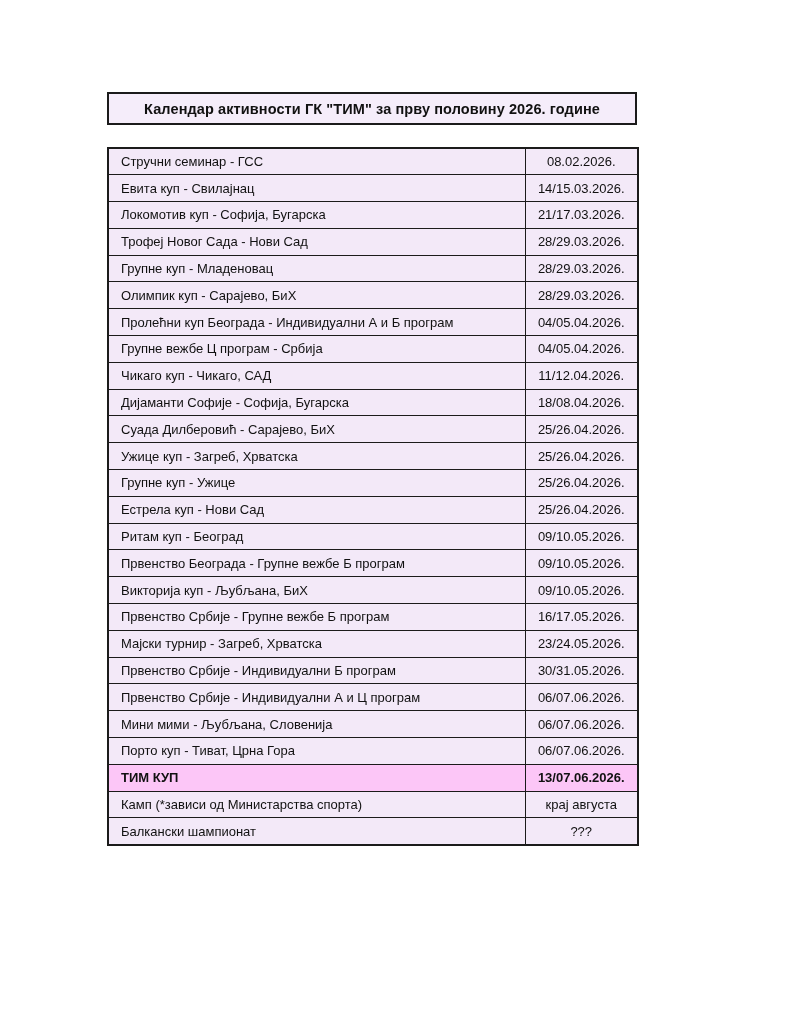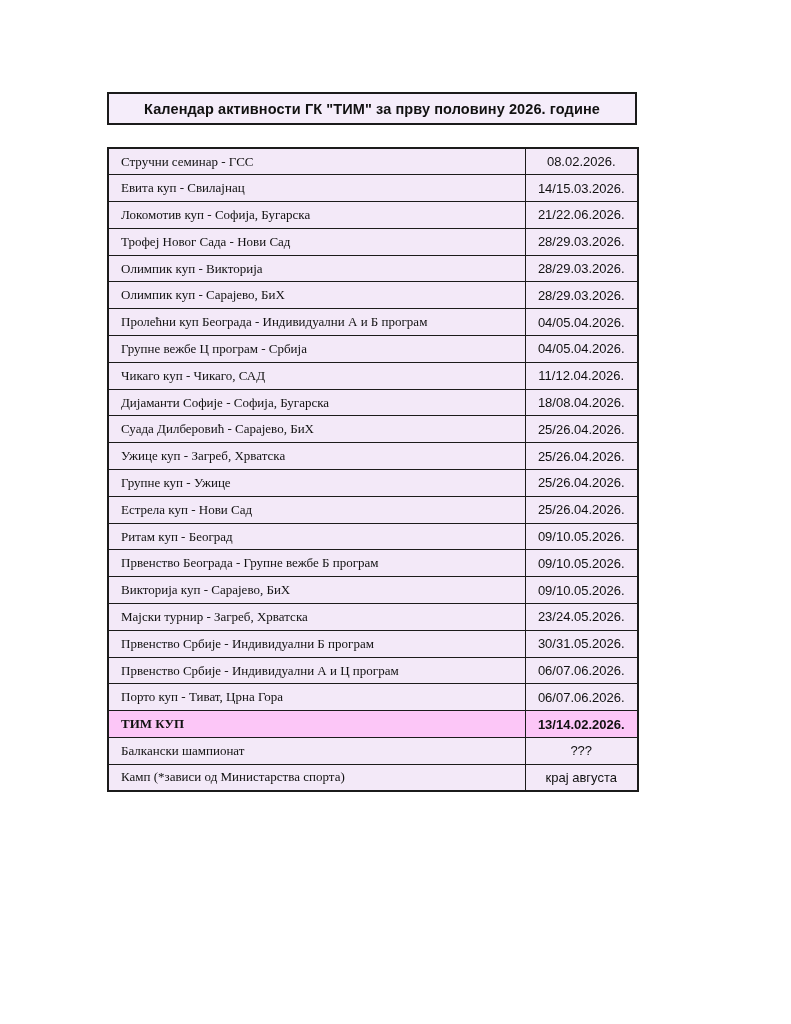--- a/index.html
+++ b/index.html
@@ -55,21 +55,20 @@
     font-size: 13px;
     vertical-align: middle;
     overflow: hidden;
     white-space: nowrap;
   }
   td.event-cell {
     width: 417px;
     text-align: left;
     padding-left: 12px;
     padding-right: 6px;
-    font-family: Liberation Serif, serif;
   }
   td.date-cell {
     width: 113px;
     text-align: center;
     padding: 0 4px;
   }
   tr.highlight td {
     background: var(--highlight-bg);
     font-weight: bold;
   }
@@ -86,28 +85,28 @@
         <tr>
           <td class="event-cell">Стручни семинар - ГСС</td>
           <td class="date-cell">08.02.2026.</td>
         </tr>
         <tr>
           <td class="event-cell">Евита куп - Свилајнац</td>
           <td class="date-cell">14/15.03.2026.</td>
         </tr>
         <tr>
           <td class="event-cell">Локомотив куп - Софија, Бугарска</td>
-          <td class="date-cell">21/22.06.2026.</td>
+          <td class="date-cell">21/17.03.2026.</td>
         </tr>
         <tr>
           <td class="event-cell">Трофеј Новог Сада - Нови Сад</td>
           <td class="date-cell">28/29.03.2026.</td>
         </tr>
         <tr>
-          <td class="event-cell">Олимпик куп - Викторија</td>
+          <td class="event-cell">Групне куп - Младеновац</td>
           <td class="date-cell">28/29.03.2026.</td>
         </tr>
         <tr>
           <td class="event-cell">Олимпик куп - Сарајево, БиХ</td>
           <td class="date-cell">28/29.03.2026.</td>
         </tr>
         <tr>
           <td class="event-cell">Пролећни куп Београда - Индивидуални А и Б програм</td>
           <td class="date-cell">04/05.04.2026.</td>
         </tr>
@@ -141,46 +140,54 @@
         </tr>
         <tr>
           <td class="event-cell">Ритам куп - Београд</td>
           <td class="date-cell">09/10.05.2026.</td>
         </tr>
         <tr>
           <td class="event-cell">Првенство Београда - Групне вежбе Б програм</td>
           <td class="date-cell">09/10.05.2026.</td>
         </tr>
         <tr>
-          <td class="event-cell">Викторија куп - Сарајево, БиХ</td>
+          <td class="event-cell">Викторија куп - Љубљана, БиХ</td>
           <td class="date-cell">09/10.05.2026.</td>
+        </tr>
+        <tr>
+          <td class="event-cell">Првенство Србије - Групне вежбе Б програм</td>
+          <td class="date-cell">16/17.05.2026.</td>
         </tr>
         <tr>
           <td class="event-cell">Мајски турнир - Загреб, Хрватска</td>
           <td class="date-cell">23/24.05.2026.</td>
         </tr>
         <tr>
           <td class="event-cell">Првенство Србије - Индивидуални Б програм</td>
           <td class="date-cell">30/31.05.2026.</td>
         </tr>
         <tr>
           <td class="event-cell">Првенство Србије - Индивидуални А и Ц програм</td>
           <td class="date-cell">06/07.06.2026.</td>
         </tr>
         <tr>
+          <td class="event-cell">Мини мими - Љубљана, Словенија</td>
+          <td class="date-cell">06/07.06.2026.</td>
+        </tr>
+        <tr>
           <td class="event-cell">Порто куп - Тиват, Црна Гора</td>
           <td class="date-cell">06/07.06.2026.</td>
         </tr>
         <tr class="highlight">
           <td class="event-cell">ТИМ КУП</td>
-          <td class="date-cell">13/14.02.2026.</td>
+          <td class="date-cell">13/07.06.2026.</td>
+        </tr>
+        <tr>
+          <td class="event-cell">Камп (*зависи од Министарства спорта)</td>
+          <td class="date-cell">крај августа</td>
         </tr>
         <tr>
           <td class="event-cell">Балкански шампионат</td>
           <td class="date-cell">???</td>
-        </tr>
-        <tr>
-          <td class="event-cell">Камп (*зависи од Министарства спорта)</td>
-          <td class="date-cell">крај августа</td>
         </tr>
       </tbody>
   </table>
 </div>
 
 </body></html>

